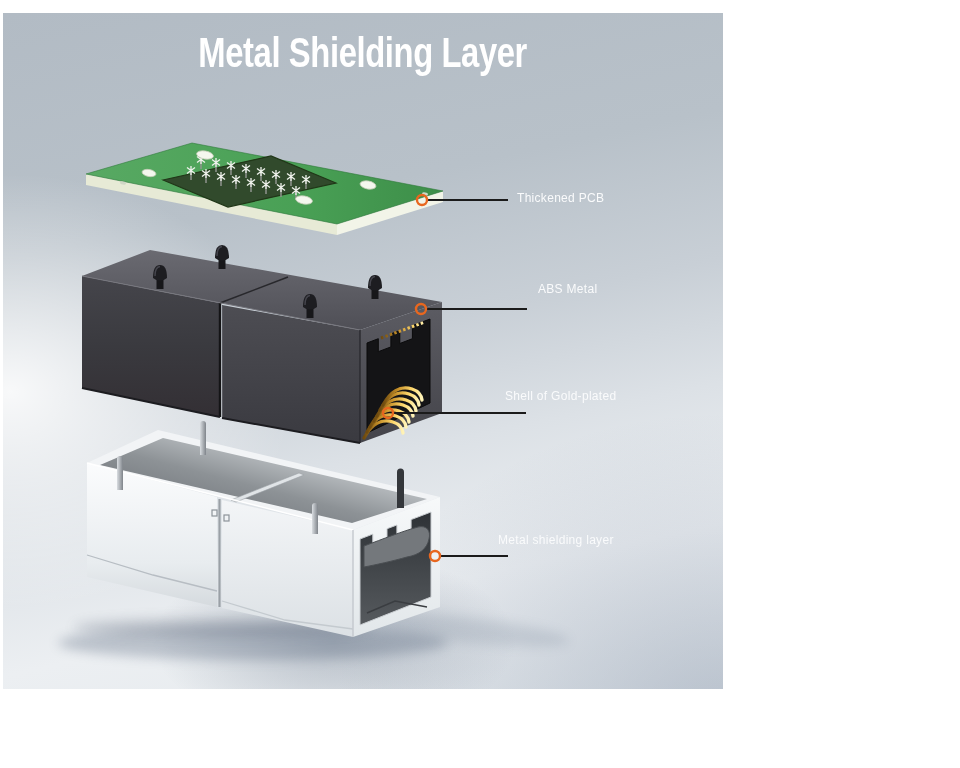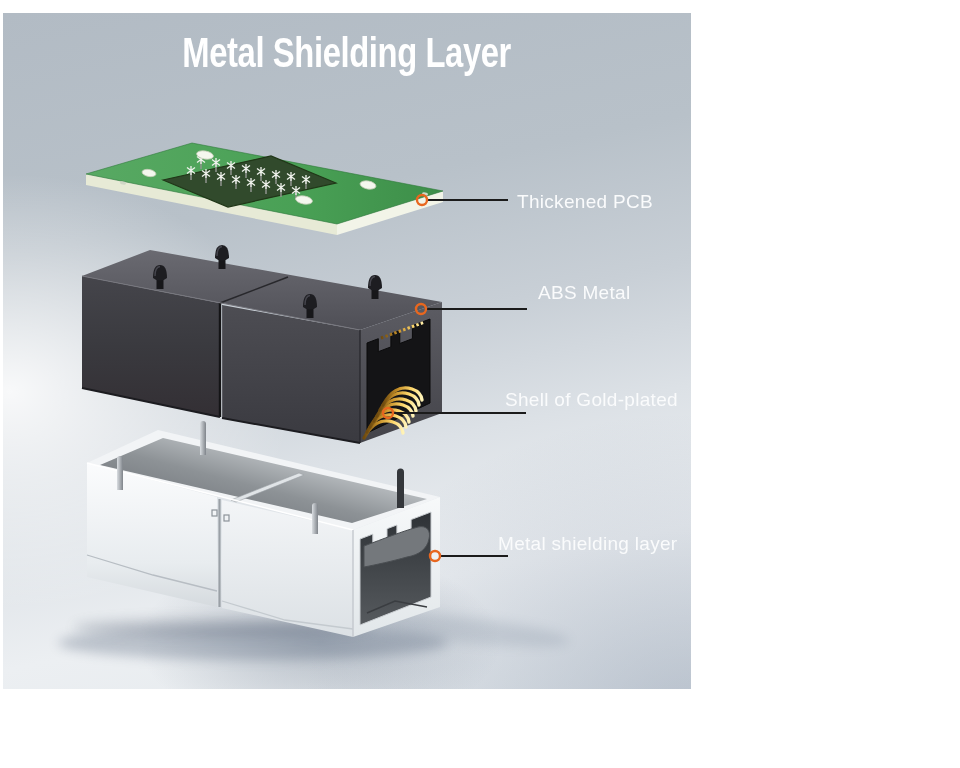--- a/index.html
+++ b/index.html
@@ -4,28 +4,29 @@
 <style>
   html,body{margin:0;padding:0;background:#ffffff;}
   .page{position:relative;width:960px;height:768px;background:#ffffff;overflow:hidden;
         font-family:"Liberation Sans","DejaVu Sans",sans-serif;}
   .scene{position:absolute;left:3px;top:13px;width:688px;height:676px;overflow:hidden;
     background:
       radial-gradient(ellipse 260px 130px at 46% 93%, rgba(82,97,118,0.34), rgba(82,97,118,0) 70%),
       radial-gradient(ellipse 430px 330px at 1% 56%, rgba(255,255,255,0.88), rgba(255,255,255,0) 66%),
       radial-gradient(ellipse 540px 430px at 100% 105%, rgba(118,133,156,0.40), rgba(118,133,156,0) 72%),
       linear-gradient(168deg,#b2bbc4 0%,#b8c1c9 30%,#c8cfd6 48%,#dce1e6 63%,#ecEFF2 80%,#e3e8ec 100%);
+    padding-left: 32px;
   }
   .banner{position:absolute;top:0;left:0;right:0;text-align:center;}
   .title-wrap{margin-top:18px;height:44px;line-height:44px;}
   .title{display:inline-block;font-size:42px;font-weight:700;color:#ffffff;
          transform:scaleX(0.78);transform-origin:center;letter-spacing:-0.5px;white-space:nowrap;}
   .subtitle{margin-top:-3px;font-size:27px;color:#fbfcfd;letter-spacing:0.2px;white-space:nowrap;}
   .art{position:absolute;left:0;top:0;}
-  .callout-label{position:absolute;color:#fafbfc;font-size:19px;letter-spacing:0.3px;white-space:nowrap;}
+  .callout-label{position:absolute;color:#fafbfc;font-size:12px;letter-spacing:0.3px;white-space:nowrap;}
 </style>
 </head>
 <body>
 
 <div class="page">
   <div class="scene">
 
     <svg class="art" width="688" height="676" viewBox="0 0 688 676">
       <defs>
         <linearGradient id="pcbTop" x1="0" y1="0" x2="1" y2="0">

